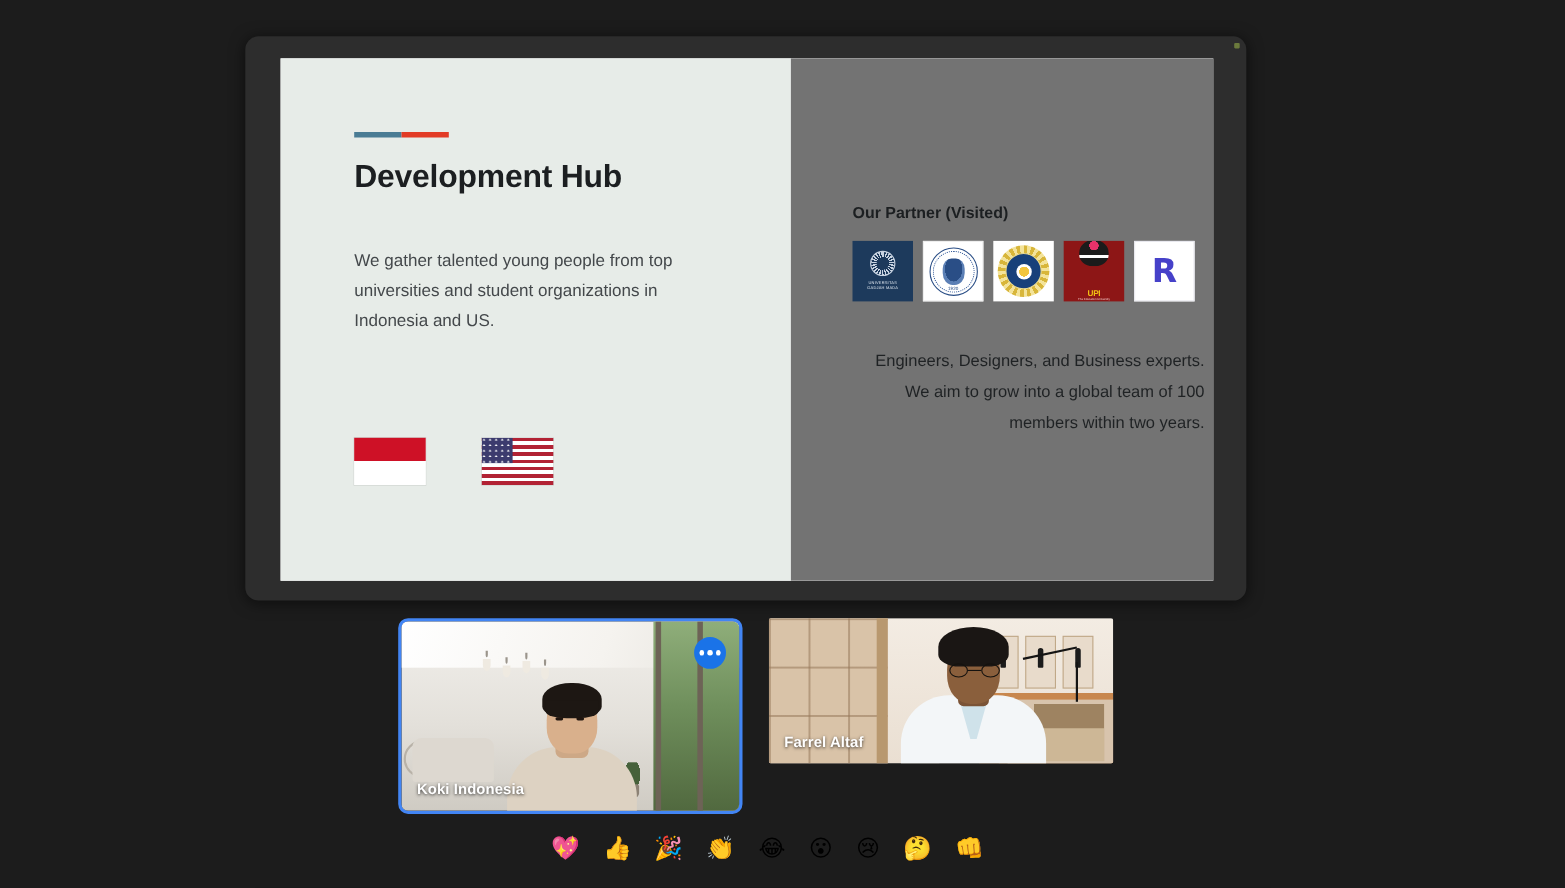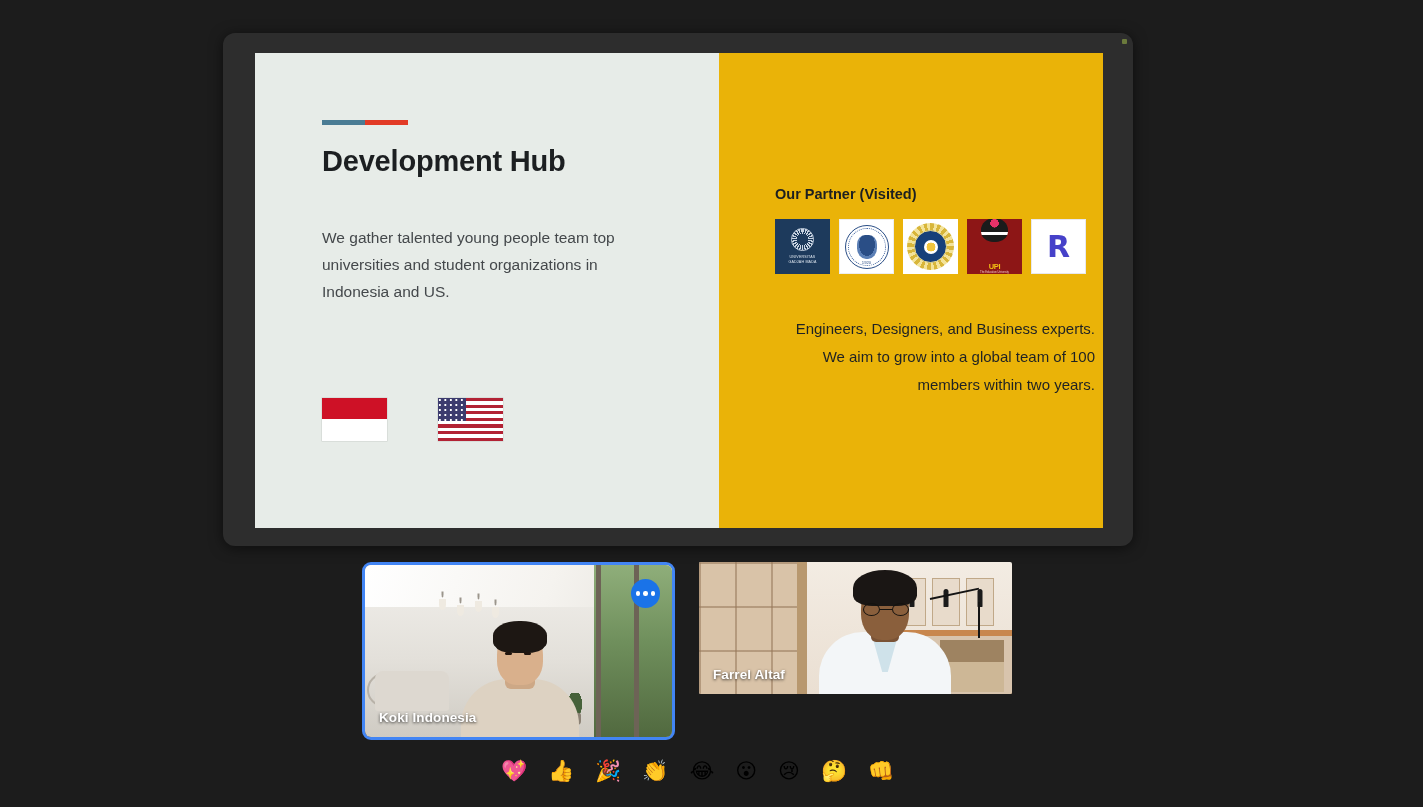--- a/index.html
+++ b/index.html
@@ -57,21 +57,21 @@
     width: 464px;
     height: 100%;
     background: #e7ece8;
     padding: 67px 0 0 67px;
     position: relative;
   }
 
   .slide-right {
     flex: 1;
     height: 100%;
-    background: #eab308;
+    background: #737373;
     padding: 133px 0 0 56px;
     position: relative;
   }
 
   
   .accent-bar {
     width: 86px;
     height: 5px;
     display: flex;
     margin-bottom: 20px;
@@ -505,21 +505,21 @@
     <div id="slide">
 
       <div class="slide-left">
         <div class="accent-bar">
           <div class="seg-blue"></div>
           <div class="seg-red"></div>
         </div>
 
         <div class="slide-title">Development Hub</div>
 
-        <div class="slide-body">We gather talented young people team top universities and student organizations in Indonesia and US.</div>
+        <div class="slide-body">We gather talented young people from top universities and student organizations in Indonesia and US.</div>
 
         <div class="flags">
           <div class="flag flag-id"></div>
           <div class="flag flag-us">
             <div class="canton"></div>
             <div class="stars"></div>
           </div>
         </div>
       </div>
 

